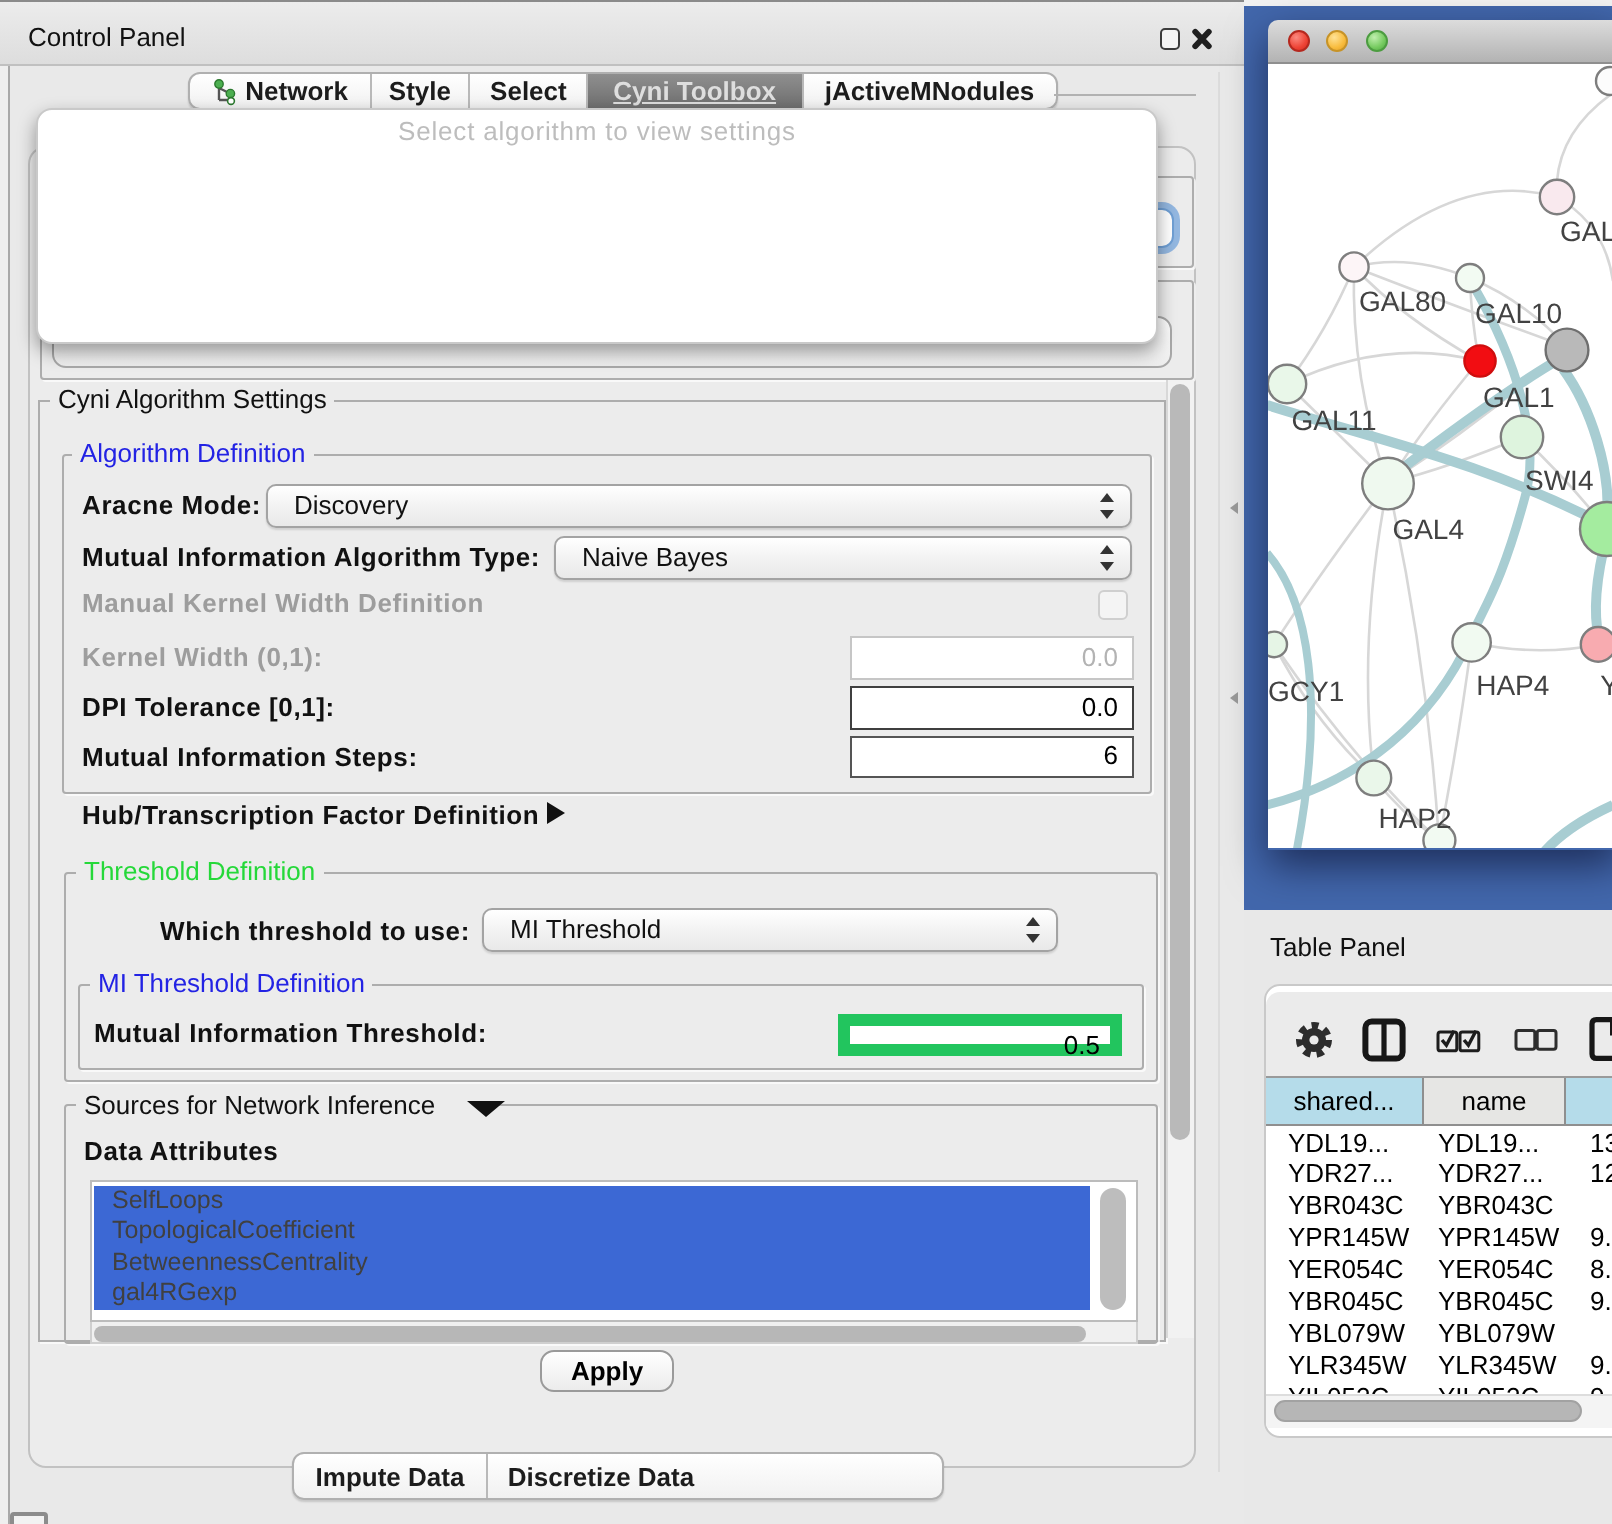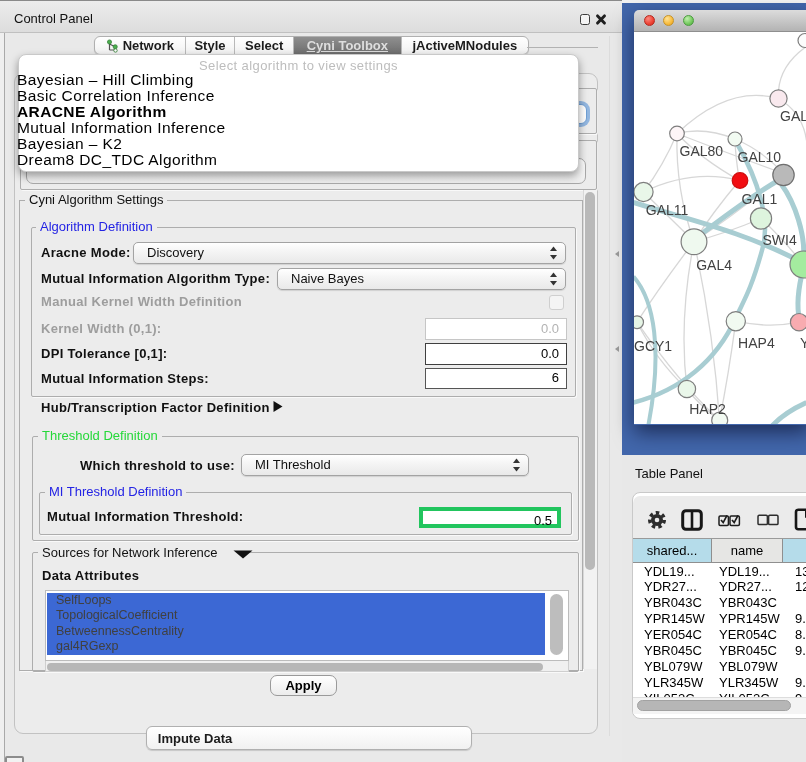--- a/index.html
+++ b/index.html
@@ -114,57 +114,50 @@
     <span class="ctxt">MI Threshold</span>
 <svg class="arr" viewBox="0 0 9 14">
       <path d="M4.5 0.5 L8 5 L1 5 Z" fill="#333"></path>
       <path d="M4.5 13.5 L8 9 L1 9 Z" fill="#333"></path>
     </svg>
   </div>
 
 <div class="gbox" style="left:39px;top:492px;width:531px;height:41px;"></div>
 <div class="gtitle" style="left:45px;top:485px;color:#2323e4;">MI Threshold Definition</div>
 <div class="abs lbl bold" style="left:47px;top:509px;text-align:right;">Mutual Information Threshold:</div>
-<div class="field" style="left:419px;top:507px;width:142px;height:21px;border:4px solid #22c55e;box-sizing:border-box;color:#000;line-height:19px;padding-right:5px;">0.5</div>
+<div class="field" style="left:419px;top:507px;width:142px;height:21px;border:6px solid #22c55e;box-sizing:border-box;color:#000;line-height:19px;padding-right:5px;">0.5</div>
 
 <div class="gbox" style="left:32px;top:552px;width:545px;height:118px;"></div>
 <div class="gtitle" style="left:38px;top:546px;color:#111;padding-right:28px;">Sources for Network Inference</div>
 <svg class="abs" style="left:232px;top:549px;" width="22" height="10" viewBox="0 0 22 10">
     <path d="M1.5 1.5 L20.5 1.5 L11 9.5 Z" fill="#111"></path>
   </svg>
 <div class="abs lbl bold" style="left:42px;top:568px;">Data Attributes</div>
 
 <div class="abs" style="left:45px;top:590px;width:524px;height:71px;background:#fff;border:1px solid #bcbcbc;box-sizing:border-box;"></div>
 <div class="abs" style="left:47px;top:592.5px;width:498px;height:62.5px;background:#3c68d4;"></div>
 <div class="abs" style="left:56px;top:592.5px;font-size:12.5px;line-height:15.6px;color:#404040;">SelfLoops<br>TopologicalCoefficient<br>BetweennessCentrality<br>gal4RGexp</div>
 <div class="abs" style="left:550px;top:594px;width:13px;height:61px;background:#bdbdbd;border-radius:7px;"></div>
 <div class="abs" style="left:45px;top:661px;width:524px;height:11px;background:#f0f0f0;border:1px solid #cfcfcf;border-top:none;box-sizing:border-box;"></div>
 <div class="abs" style="left:47px;top:662.5px;width:496px;height:8px;background:#b7b7b7;border-radius:4px;"></div>
 
 <div class="abs" style="left:270px;top:675px;width:67px;height:21px;border:1px solid #9a9a9a;border-radius:7px;background:linear-gradient(#ffffff,#ececec);box-sizing:border-box;text-align:center;font-size:13px;font-weight:bold;line-height:19px;">Apply</div>
 
 <div class="seg" style="left:146px;top:726px;width:324px;height:22px;">
  <div class="s" style="width:96px;">Impute Data</div>
+ <div class="s" style="width:113px;">Discretize Data</div>
 </div>
 
 <div class="abs" style="left:5px;top:756px;width:19px;height:16px;border:2px solid #8c8c8c;background:#f2f2f2;border-radius:2px;box-sizing:border-box;"></div>
 
 <div class="abs" style="left:615px;top:251px;width:0;height:0;border-top:3px solid transparent;border-bottom:3px solid transparent;border-right:4px solid #9a9a9a;"></div>
 <div class="abs" style="left:615px;top:346px;width:0;height:0;border-top:3px solid transparent;border-bottom:3px solid transparent;border-right:4px solid #9a9a9a;"></div>
 
 <div class="abs" style="left:18px;top:54px;width:561px;height:118px;background:#fff;border:1px solid #c9c9c9;border-radius:8px;box-shadow:0 4px 9px rgba(0,0,0,.38);box-sizing:border-box;z-index:40;">
  <div style="position:absolute;left:0;top:3px;width:100%;text-align:center;font-size:13px;color:#bdbdbd;letter-spacing:.4px;">Select algorithm to view settings</div>
- <div style="position:absolute;left:-2px;top:16.5px;font-size:15.5px;letter-spacing:.4px;color:#000;line-height:16px;">
-  Bayesian – Hill Climbing<br>
-  Basic Correlation Inference<br>
-  <b>ARACNE Algorithm</b><br>
-  Mutual Information Inference<br>
-  Bayesian – K2<br>
-  Dream8 DC_TDC Algorithm
- </div>
 </div>
 
 <div class="abs" style="left:622px;top:3px;width:184px;height:452px;background:#4267ac;overflow:hidden;">
   <div class="abs" style="left:0;top:0;width:184px;height:452px;background:radial-gradient(ellipse at 90% 45%, rgba(0,0,30,.22), rgba(0,0,0,0) 60%);"></div>
 </div>
 
 <div class="abs" style="left:633.5px;top:9.5px;width:176px;height:415px;box-shadow:0 8px 20px rgba(0,0,25,.55);border-radius:5px 5px 0 0;">
  <div class="abs" style="left:0;top:0;width:176px;height:22px;background:linear-gradient(#dcdcdc,#b3b3b3);border-radius:5px 0 0 0;border-bottom:1px solid #8f8f8f;box-sizing:border-box;"></div>
  <div class="abs" style="left:10px;top:5.5px;width:11px;height:11px;border-radius:50%;background:radial-gradient(circle at 35% 30%,#fb8a80,#ee4335 60%,#cf2c20);border:.5px solid #b5281e;box-sizing:border-box;"></div>
  <div class="abs" style="left:29.5px;top:5.5px;width:11px;height:11px;border-radius:50%;background:radial-gradient(circle at 35% 30%,#ffe296,#f8bc3d 60%,#e09c23);border:.5px solid #c79327;box-sizing:border-box;"></div>

